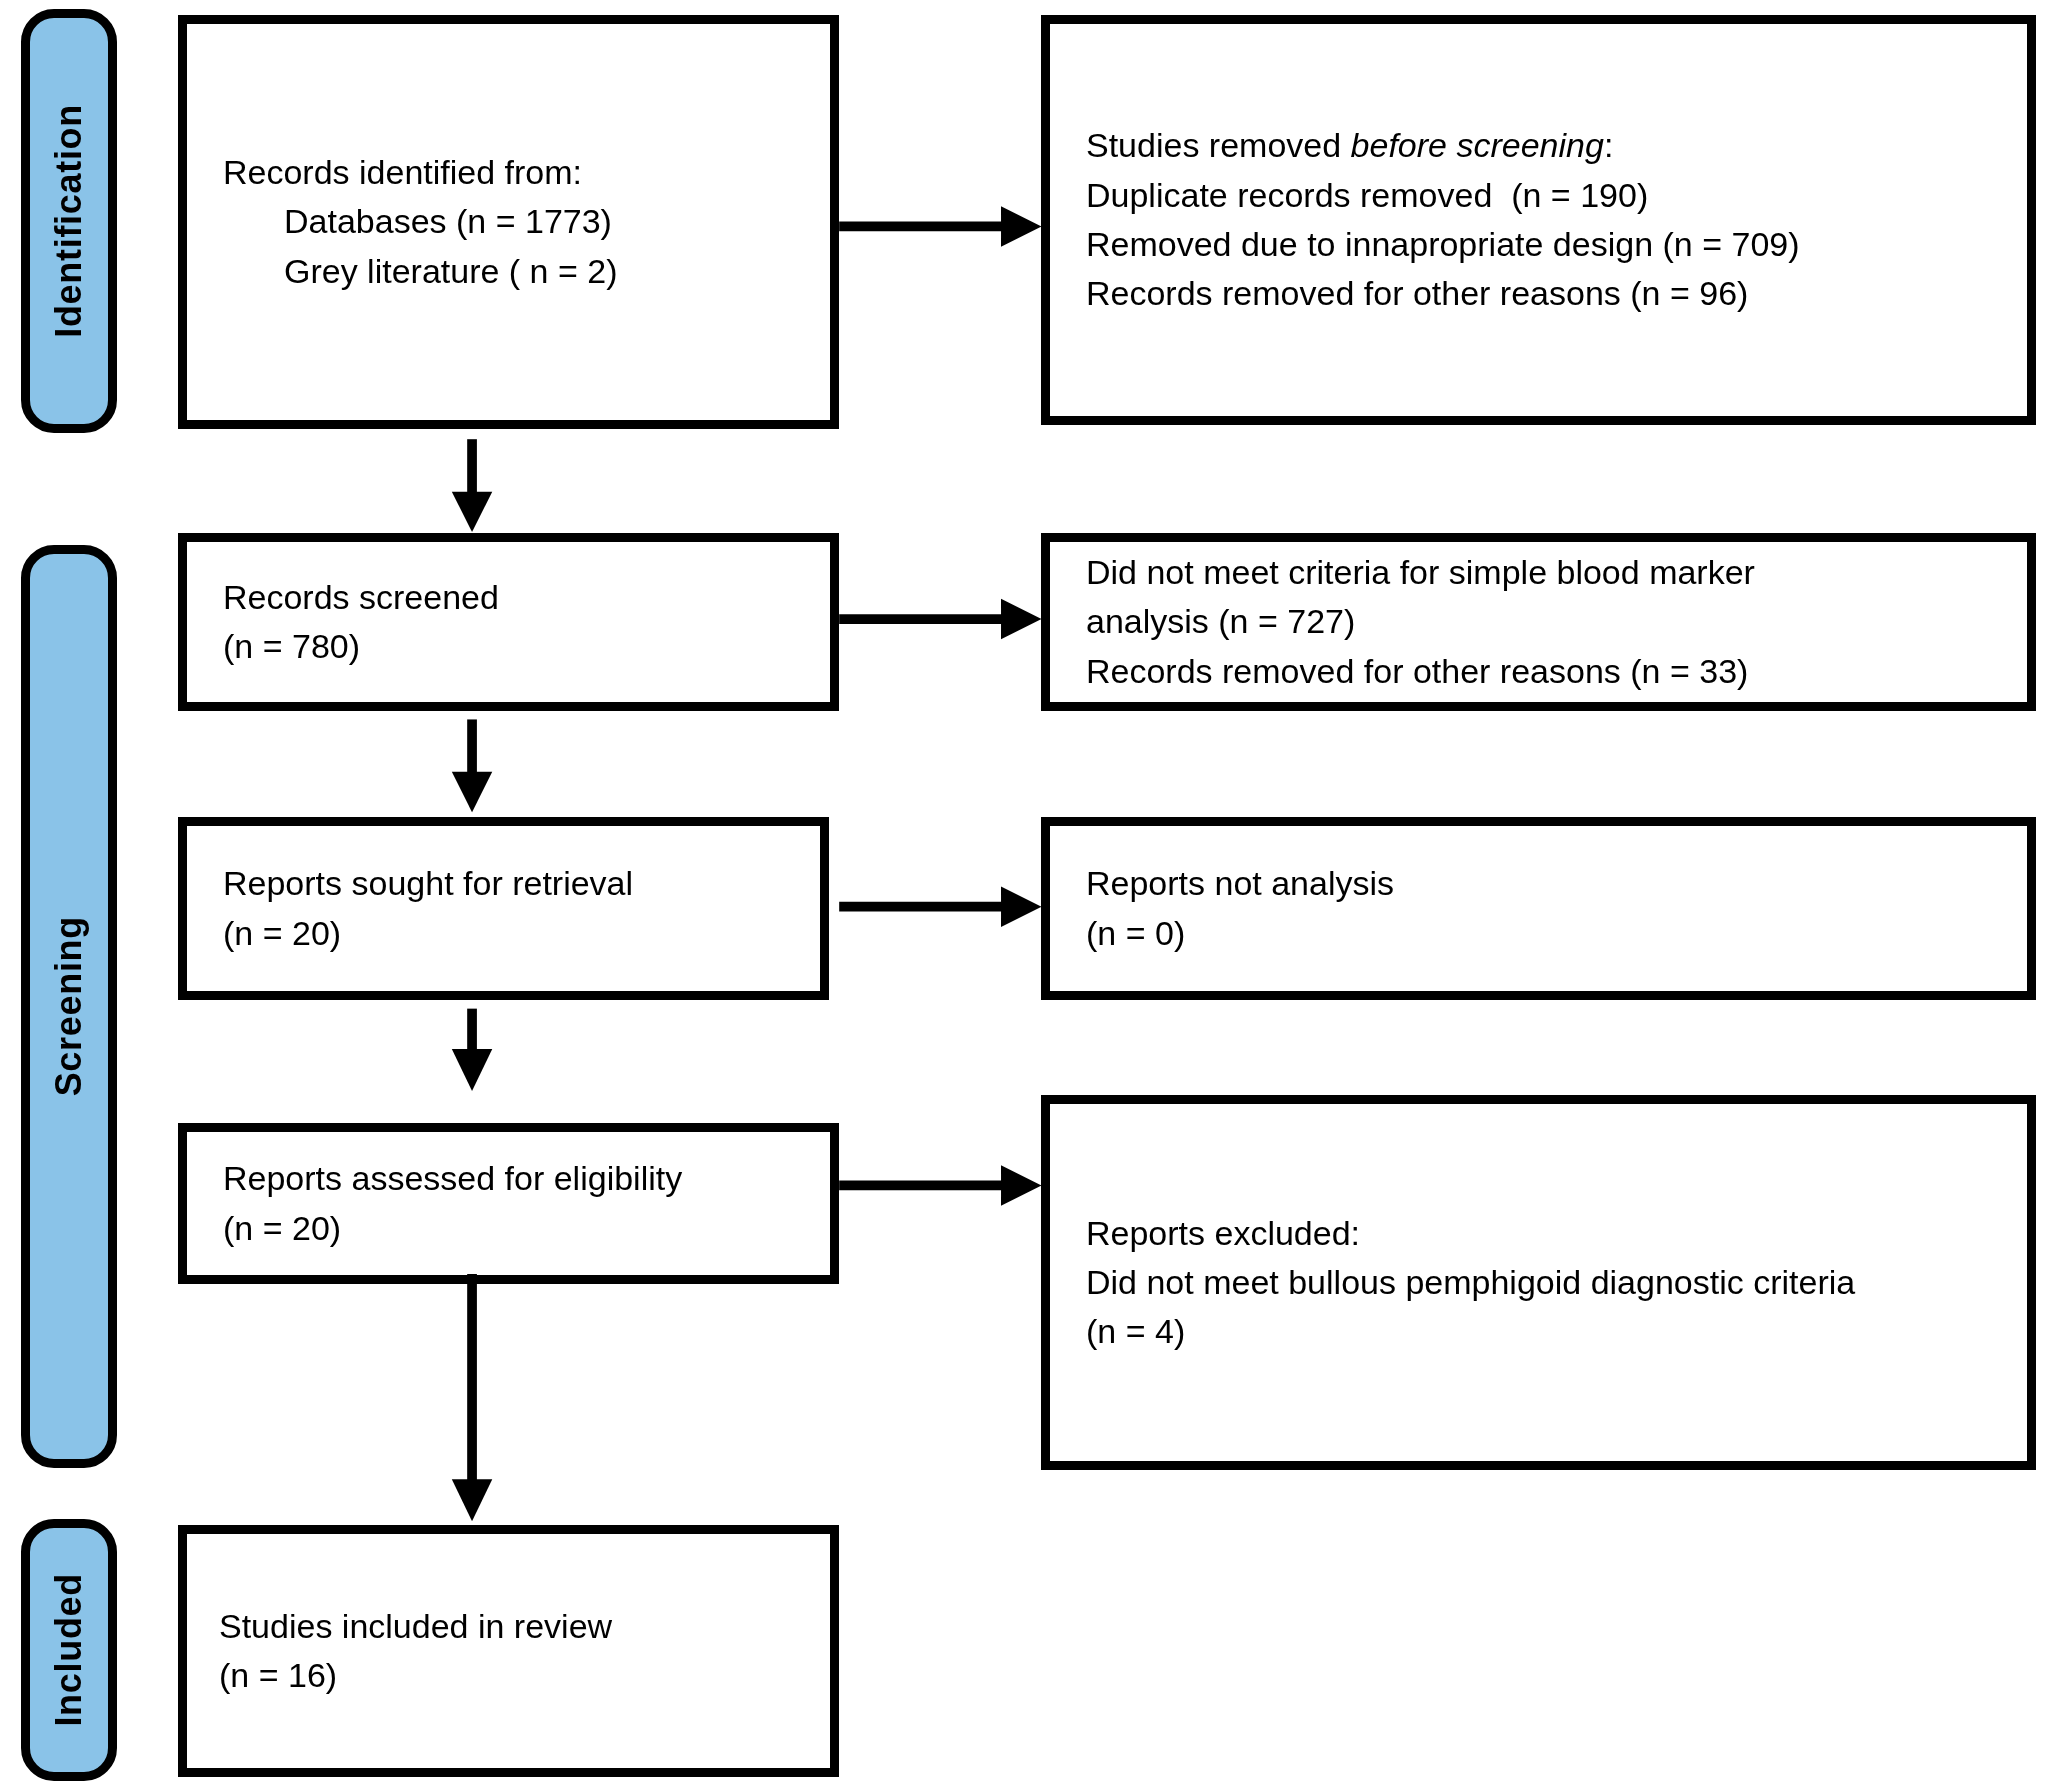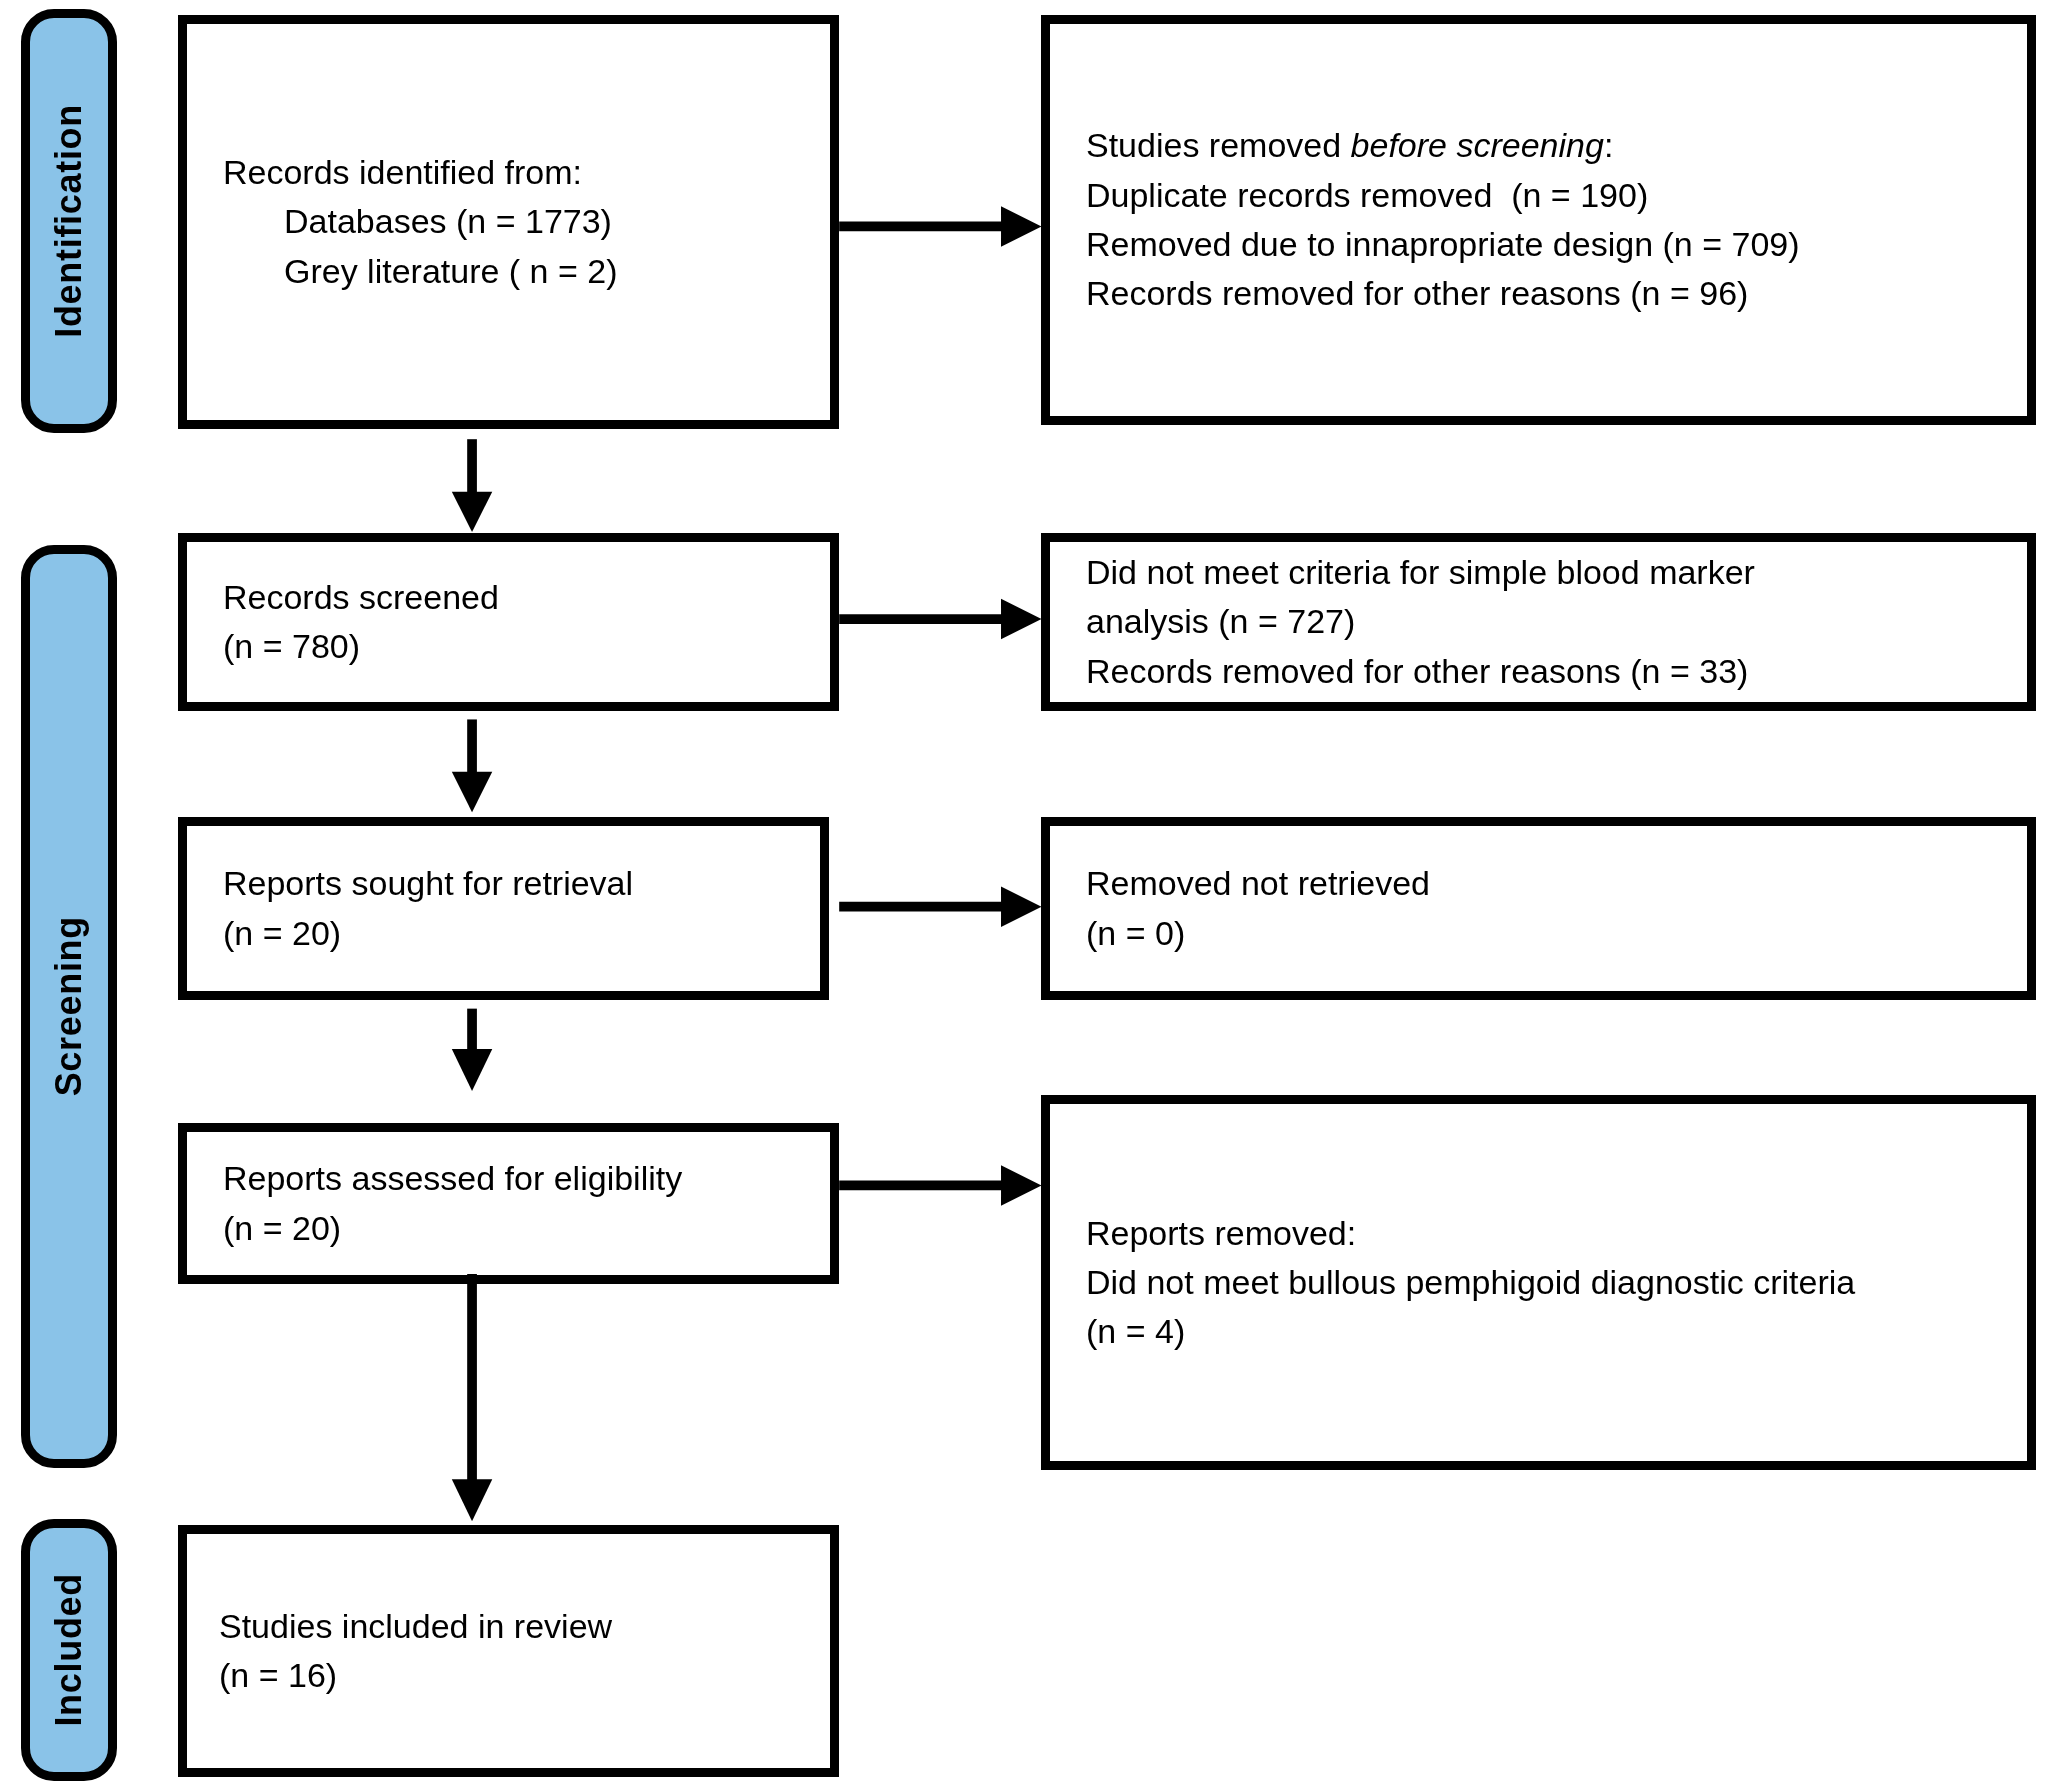--- a/index.html
+++ b/index.html
@@ -123,26 +123,26 @@
   <div class="line">Records removed for other reasons (n = 96)</div>
 </div>
 
 <div class="flow-box" id="b-notmeet">
   <div class="line">Did not meet criteria for simple blood marker</div>
   <div class="line">analysis (n = 727)</div>
   <div class="line">Records removed for other reasons (n = 33)</div>
 </div>
 
 <div class="flow-box" id="b-notretrieved">
-  <div class="line">Removed not retrieved</div>
+  <div class="line">Reports not analysis</div>
   <div class="line">(n = 0)</div>
 </div>
 
 <div class="flow-box" id="b-excluded">
-  <div class="line">Reports removed:</div>
+  <div class="line">Reports excluded:</div>
   <div class="line">Did not meet bullous pemphigoid diagnostic criteria</div>
   <div class="line">(n = 4)</div>
 </div>
 
 <svg class="arrows" viewBox="0 0 2744 2386" aria-hidden="true">
 
   <g>
     <line x1="1120" y1="302" x2="1340" y2="302"></line>
     <polygon points="1336,275 1336,329 1390,302"></polygon>
   </g>

